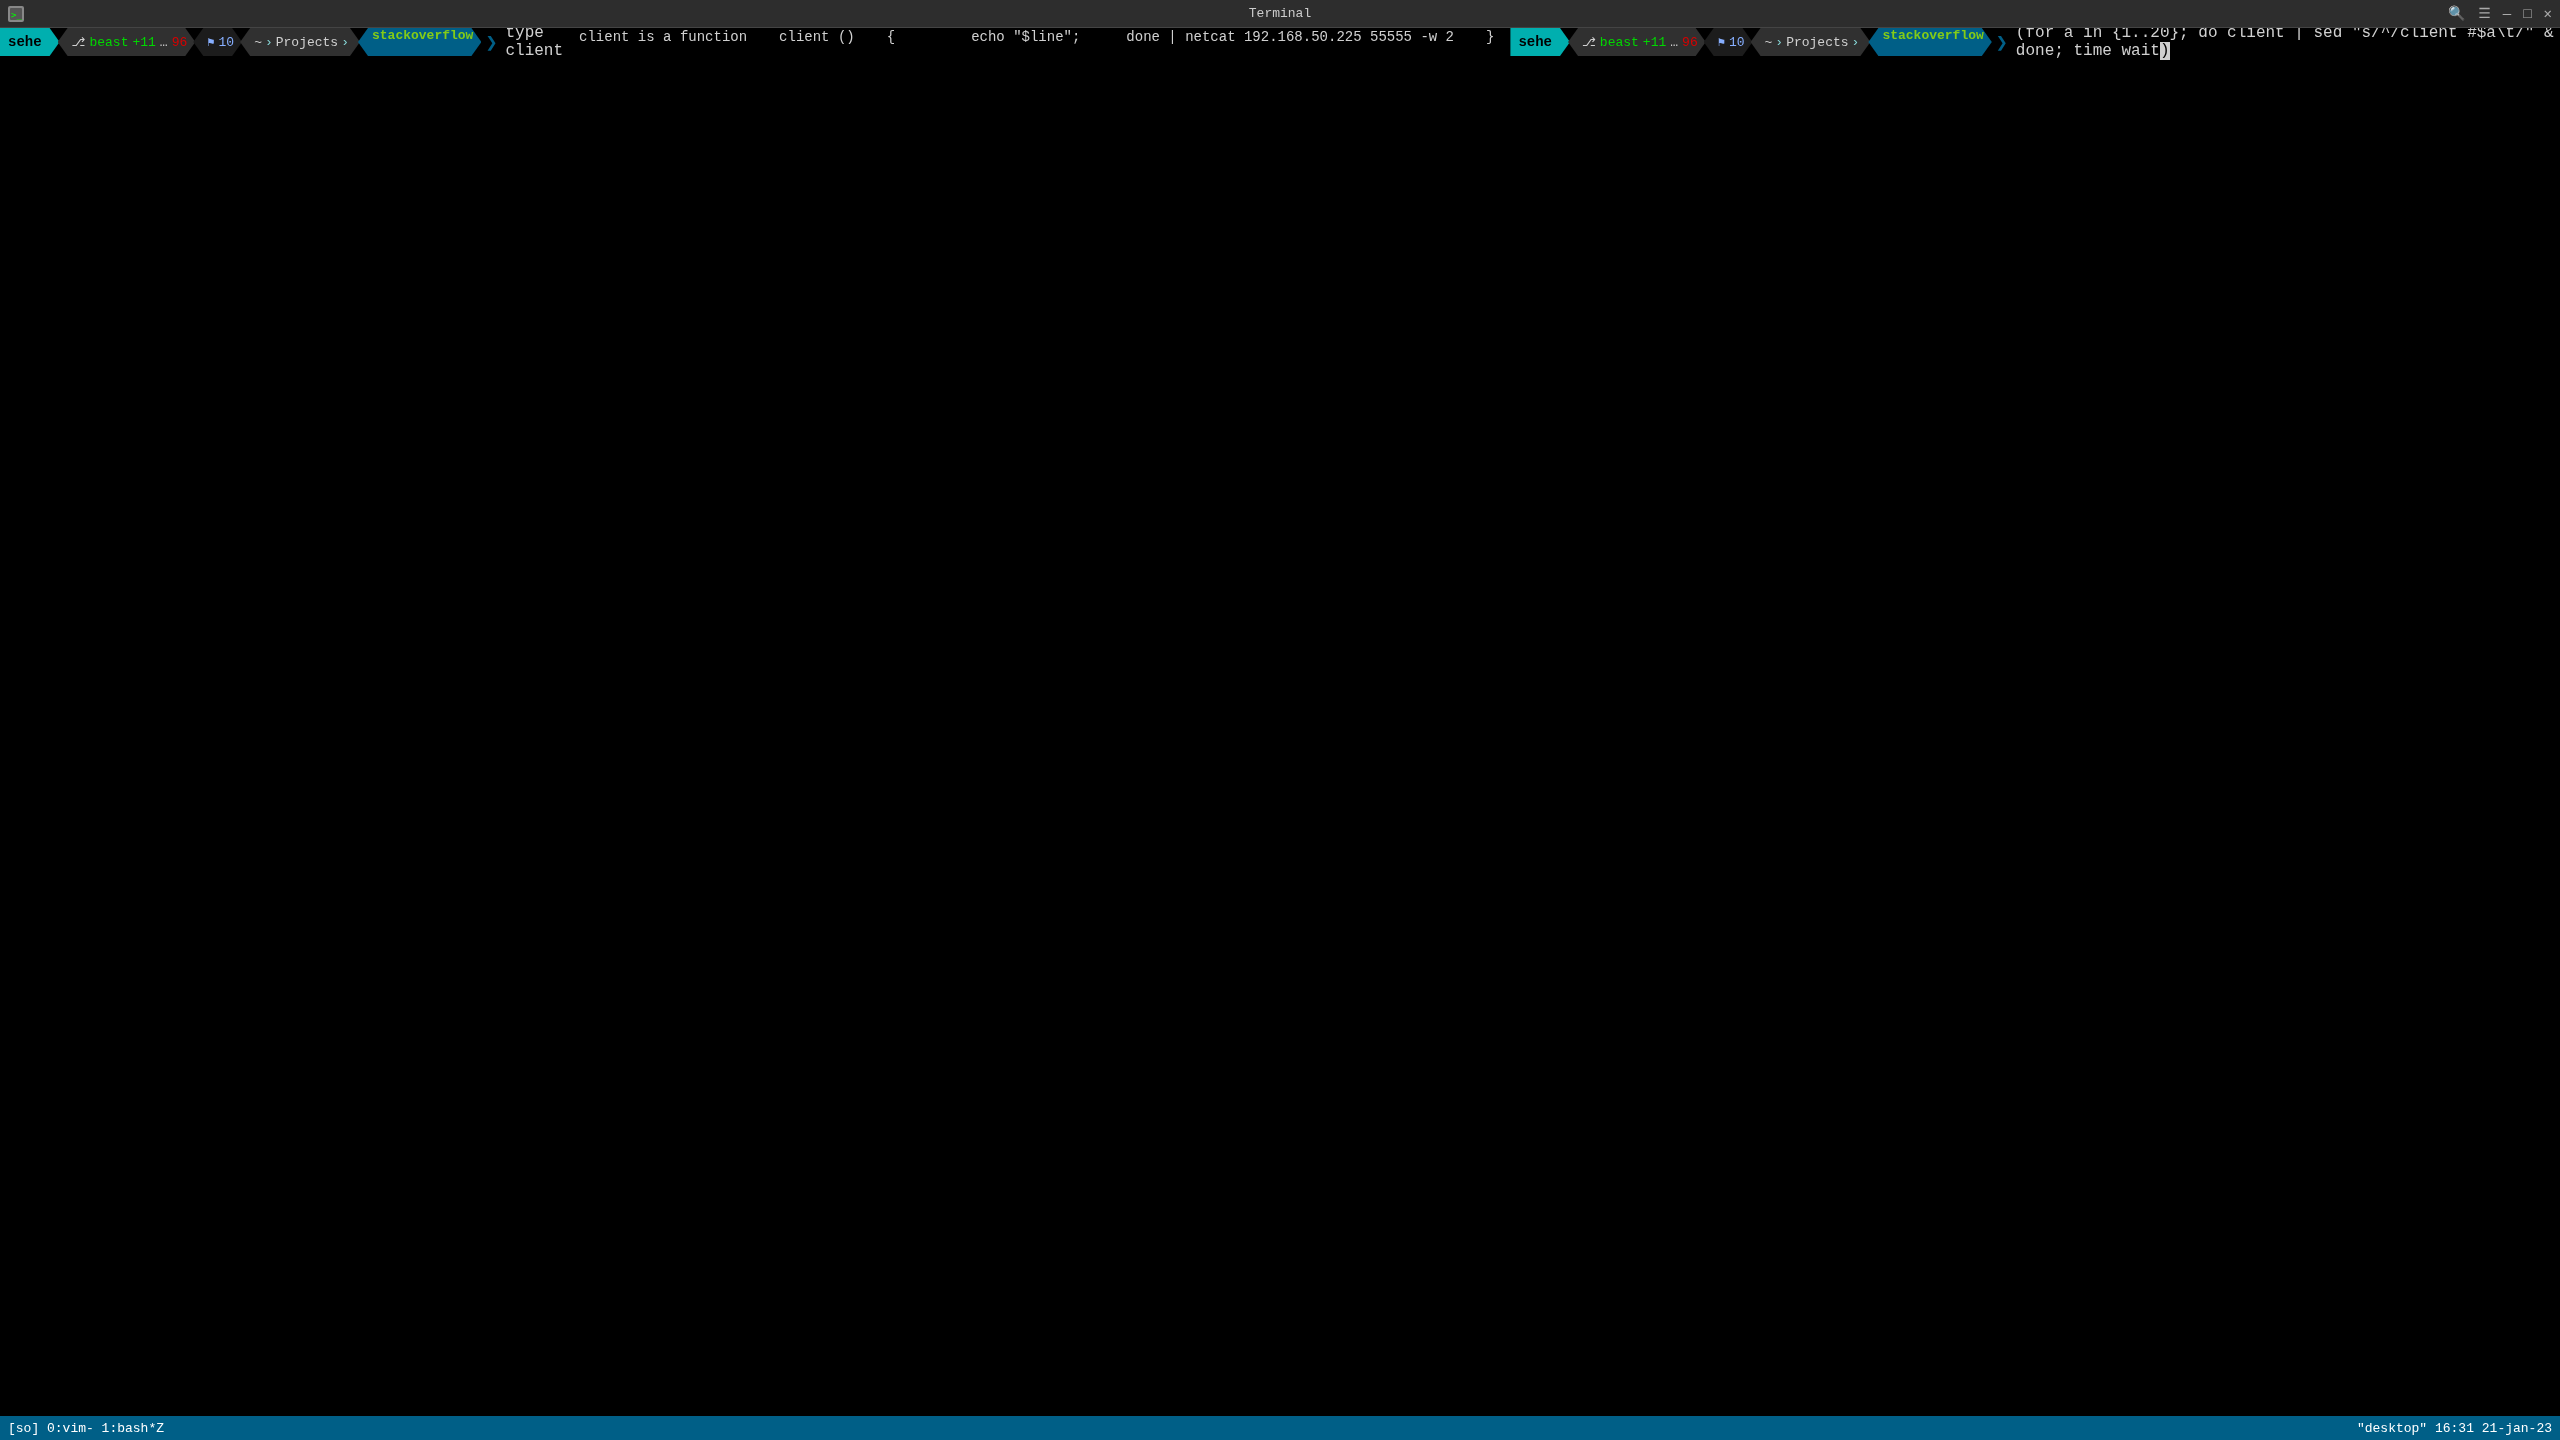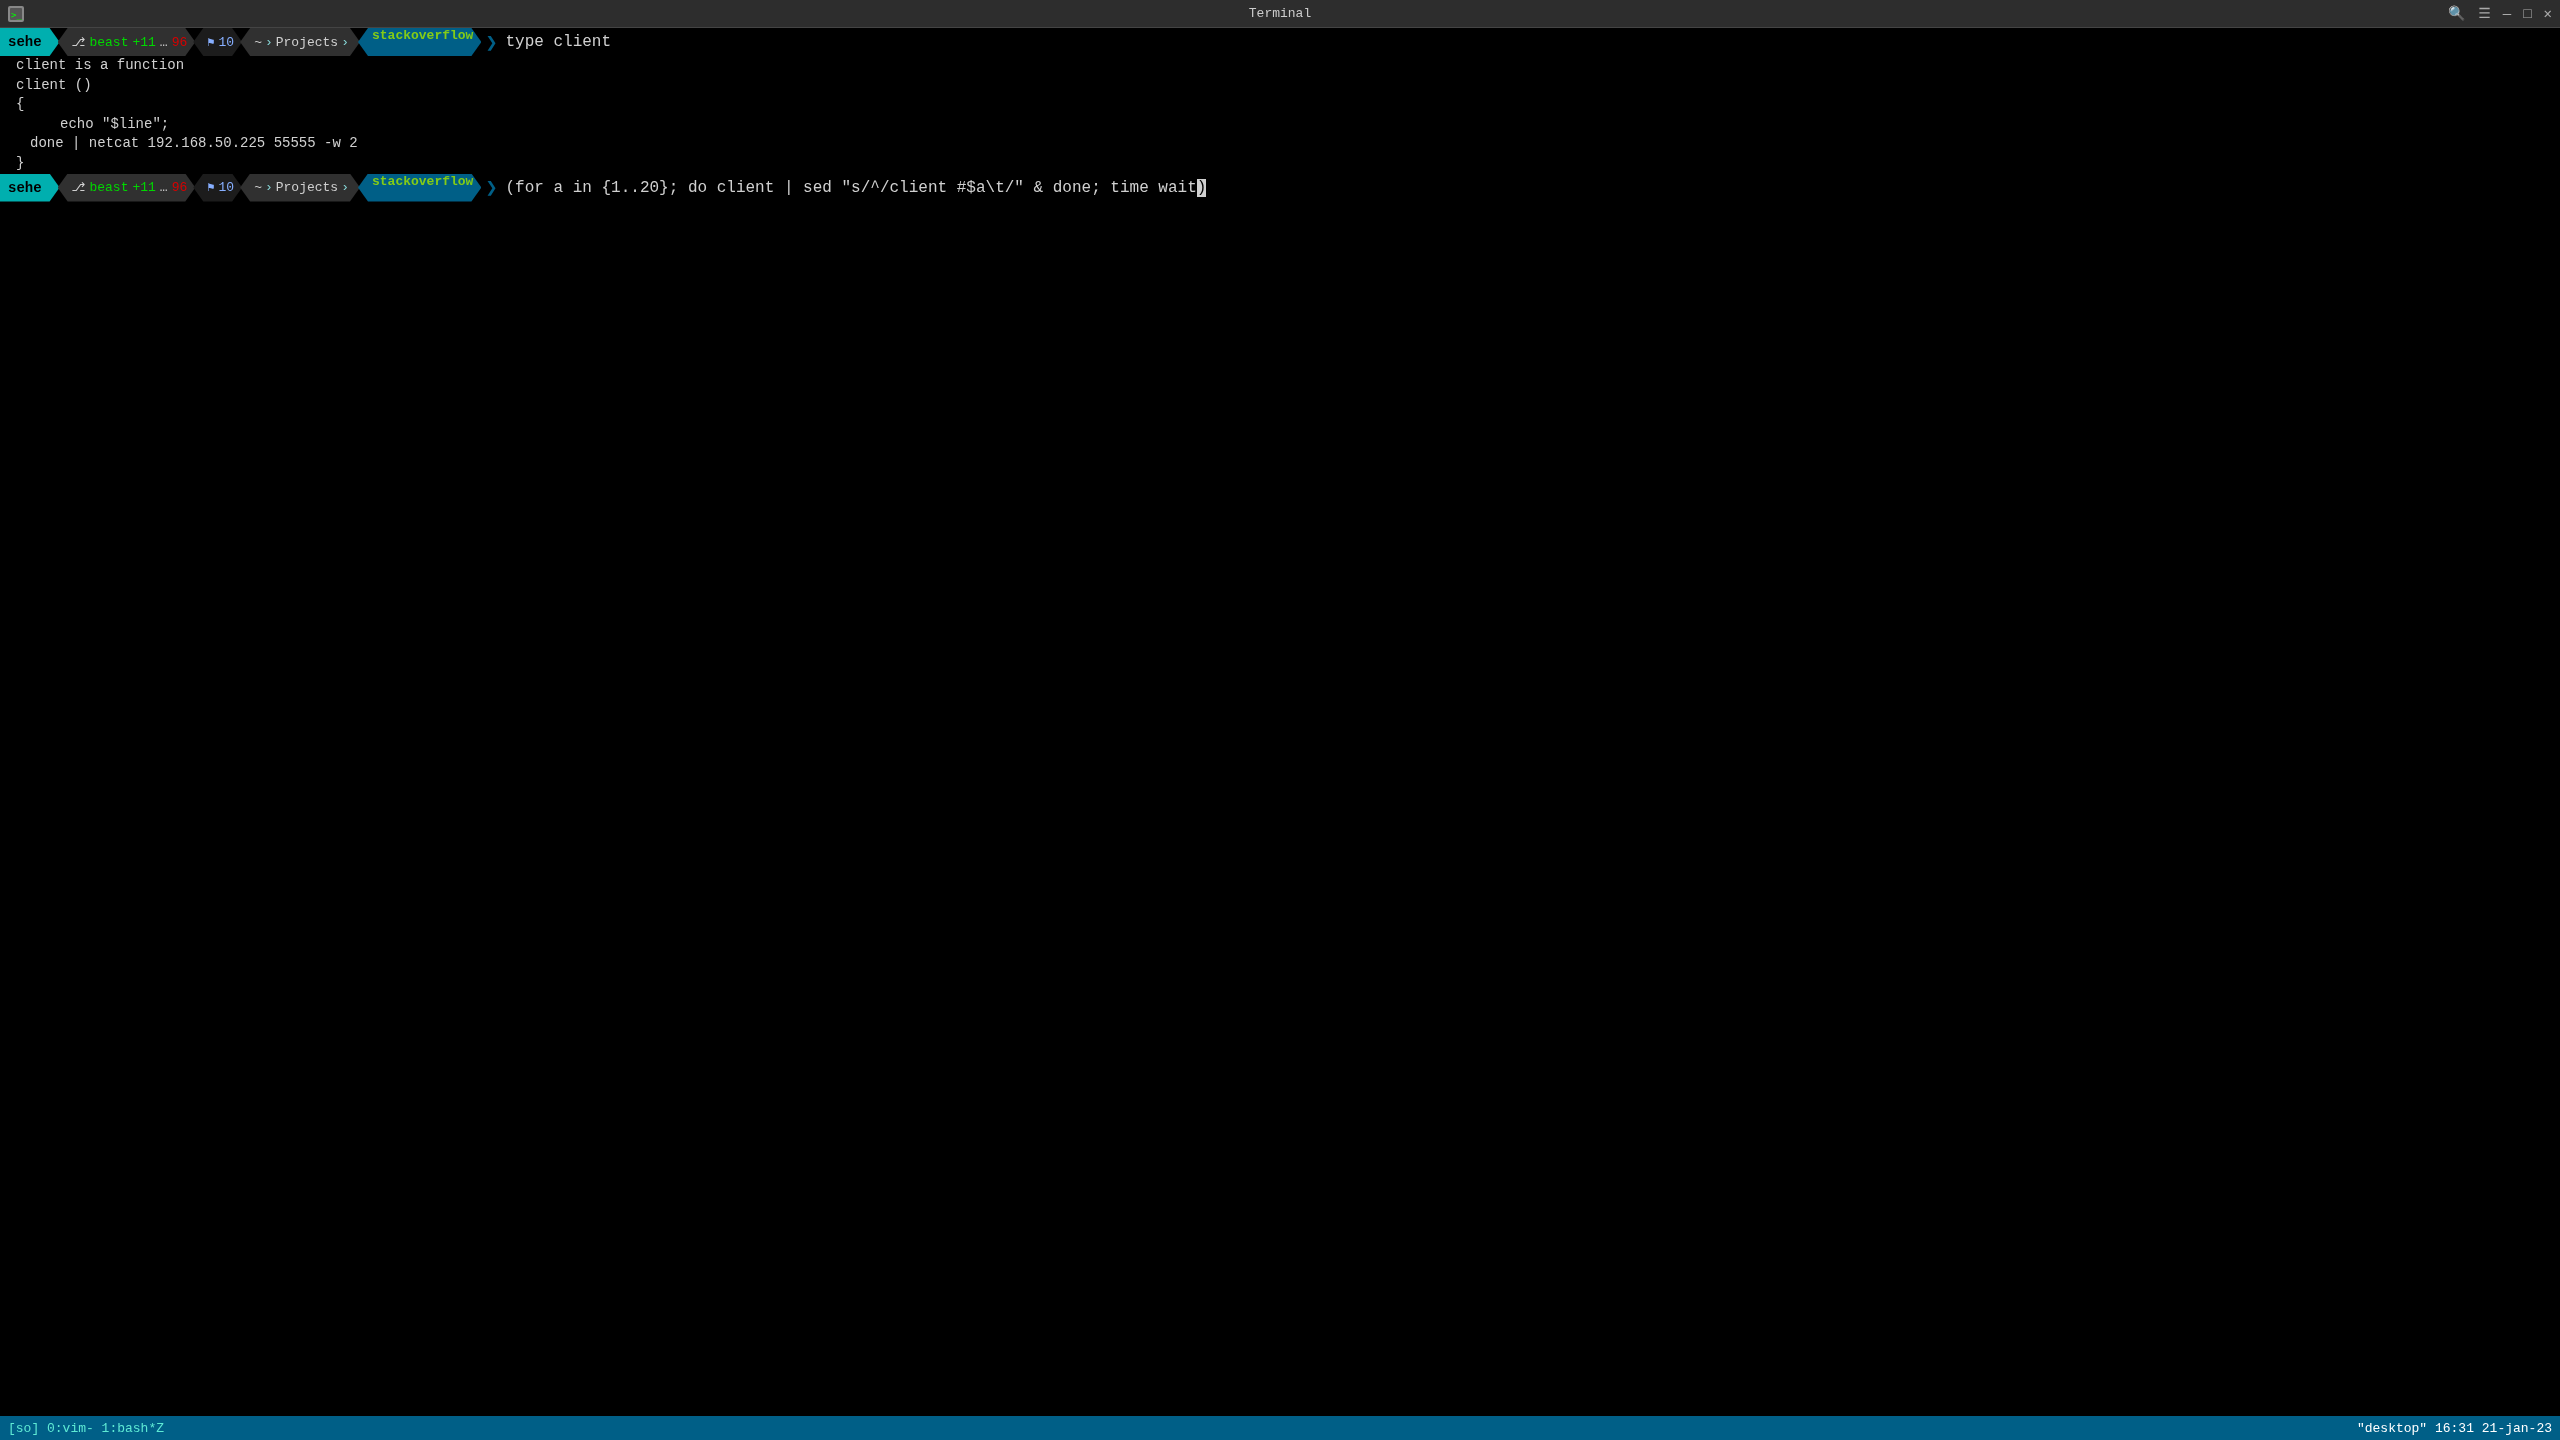--- a/index.html
+++ b/index.html
@@ -62,21 +62,21 @@
       cursor: pointer;
     }
 
     
     .terminal-body {
       flex: 1;
       background: #000000;
       padding: 0;
       overflow: hidden;
       display: flex;
-      flex-direction: column;
+      flex-direction: row;
     }
 
     .cmd-text {
       color: #d0d0d0;
       font-size: 16px;
       padding-left: 6px;
       font-family: 'Courier New', monospace;
     }
 
     
@@ -101,21 +101,21 @@
       background: #005f87;
       height: 24px;
       display: flex;
       align-items: center;
       justify-content: space-between;
       padding: 0 8px;
       flex-shrink: 0;
     }
 
     .statusbar-left {
-      color: #5eead4;
+      color: #ffffff;
       font-size: 13px;
       font-family: 'Courier New', monospace;
     }
 
     .statusbar-right {
       color: #ffffff;
       font-size: 13px;
       font-family: 'Courier New', monospace;
     }
 

